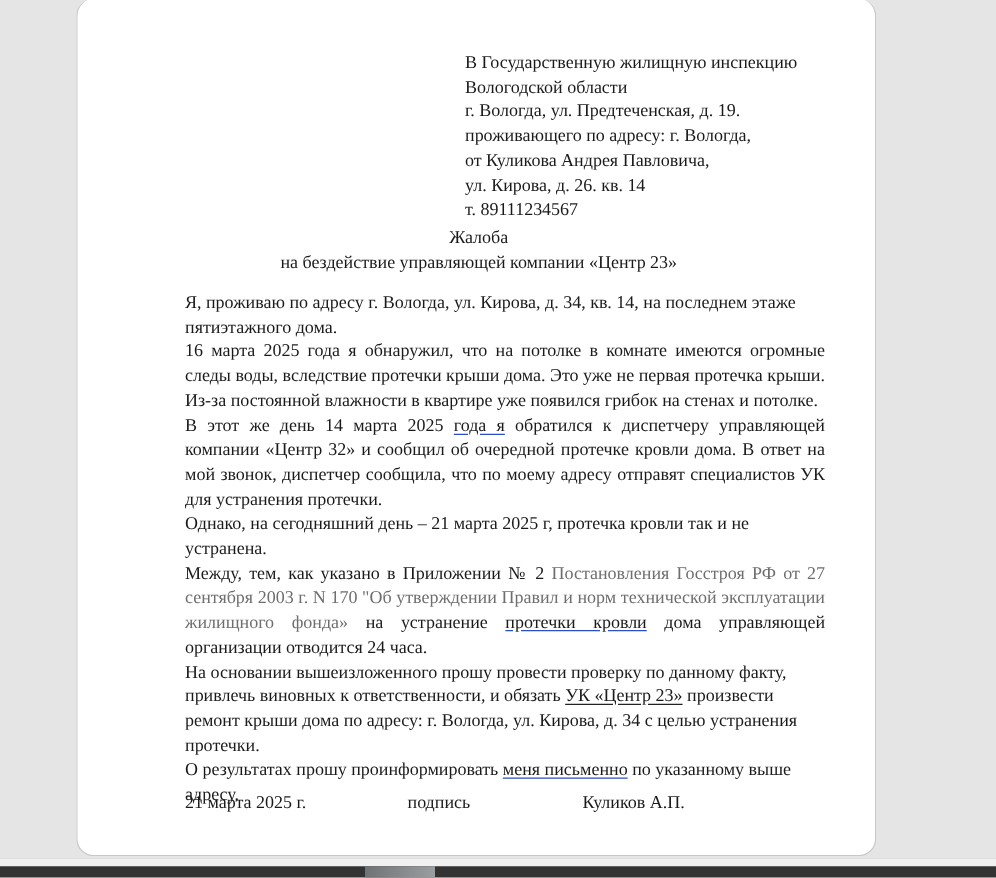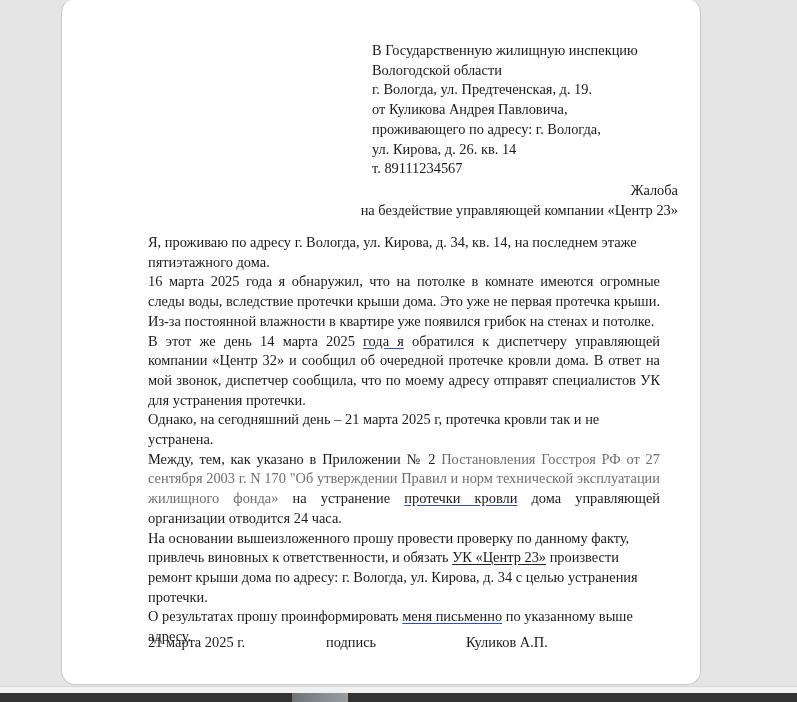--- a/index.html
+++ b/index.html
@@ -87,21 +87,21 @@
     top: 42px;
     width: 330px;
     text-align: left;
   }
   .addr-line { white-space: nowrap; }
 
   .title-block {
     left: 26px;
     top: 182px;
     width: 590px;
-    text-align: right;
+    text-align: center;
   }
   .title-line-1 { margin-bottom: 0px; }
 
   .body-block {
     left: 86px;
     top: 234px;
     width: 512px;
     text-align: justify;
     text-justify: inter-word;
   }
@@ -147,22 +147,22 @@
 
 <div class="viewer">
 
   <div class="page">
     <div class="page-inner">
 
       <div class="doc-text addr-block">
         <div class="addr-line">В Государственную жилищную инспекцию</div>
         <div class="addr-line">Вологодской области</div>
         <div class="addr-line">г. Вологда, ул. Предтеченская, д. 19.</div>
+        <div class="addr-line">проживающего по адресу: г. Вологда,</div>
         <div class="addr-line">от Куликова Андрея Павловича,</div>
-        <div class="addr-line">проживающего по адресу: г. Вологда,</div>
         <div class="addr-line">ул.  Кирова, д. 26. кв. 14</div>
         <div class="addr-line">т. 89111234567</div>
       </div>
 
       <div class="doc-text title-block">
         <div class="title-line-1">Жалоба</div>
         <div>на бездействие управляющей компании «Центр 23»</div>
       </div>
 
       <div class="doc-text body-block">

